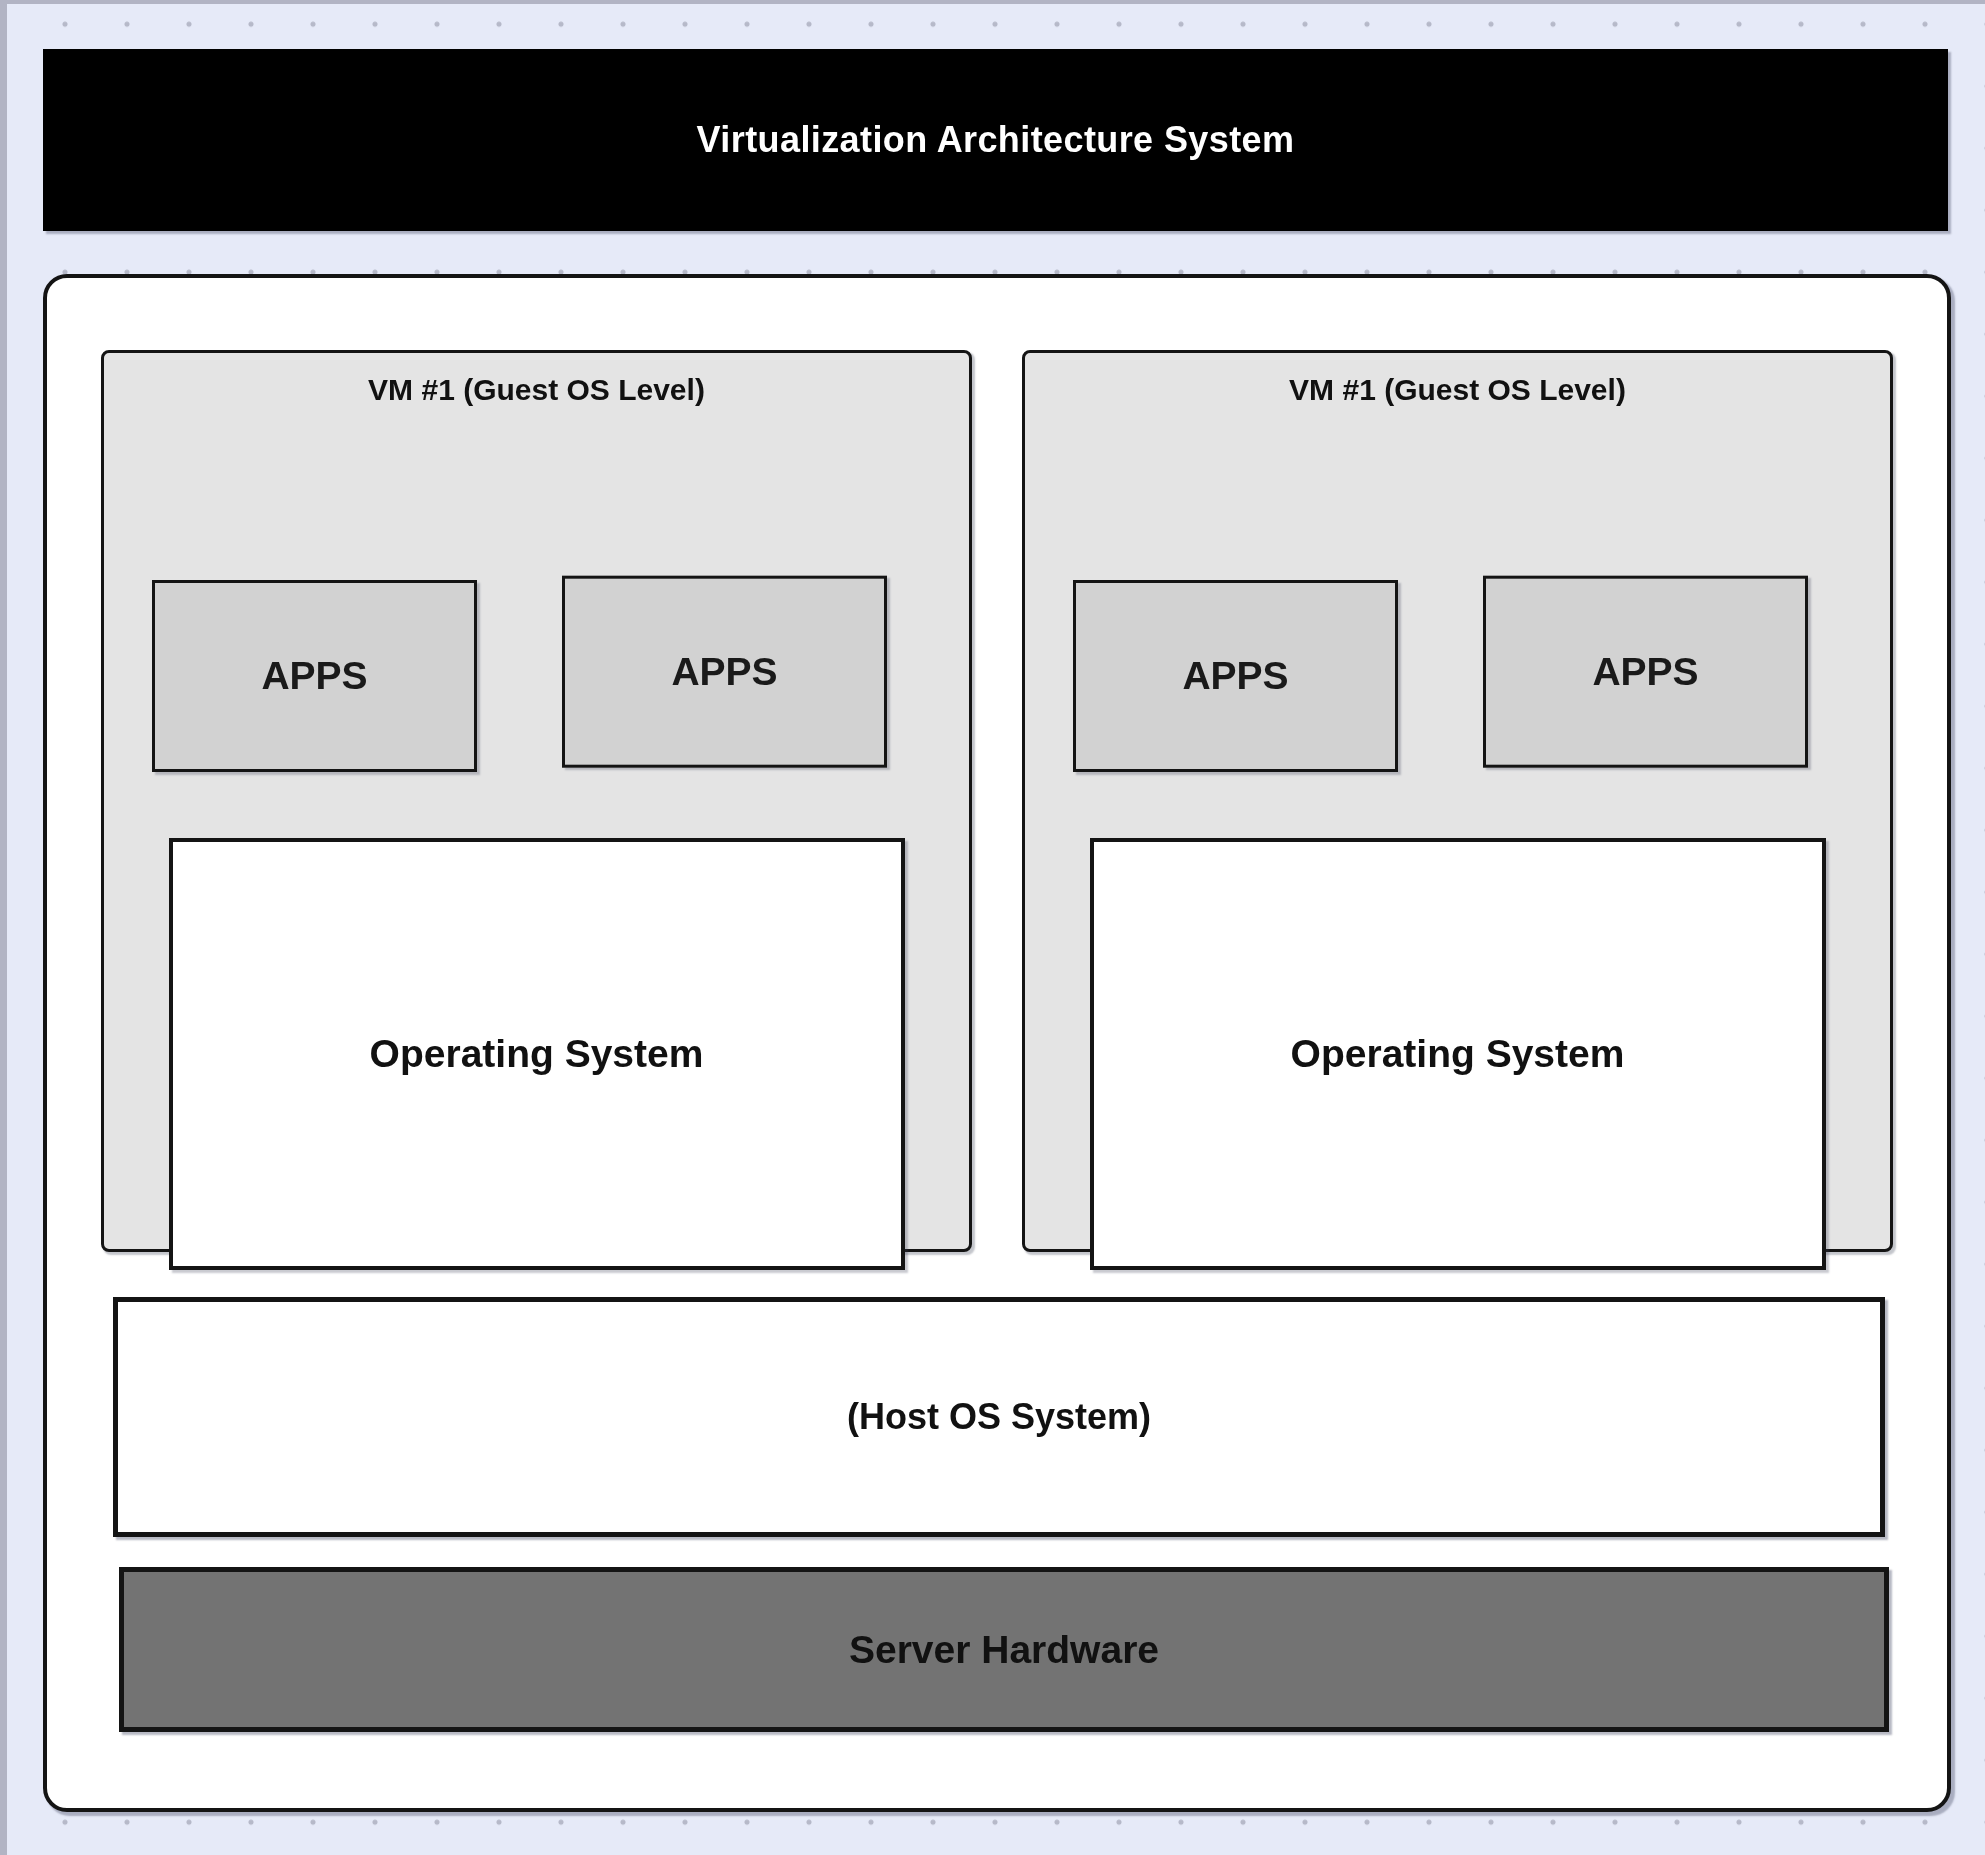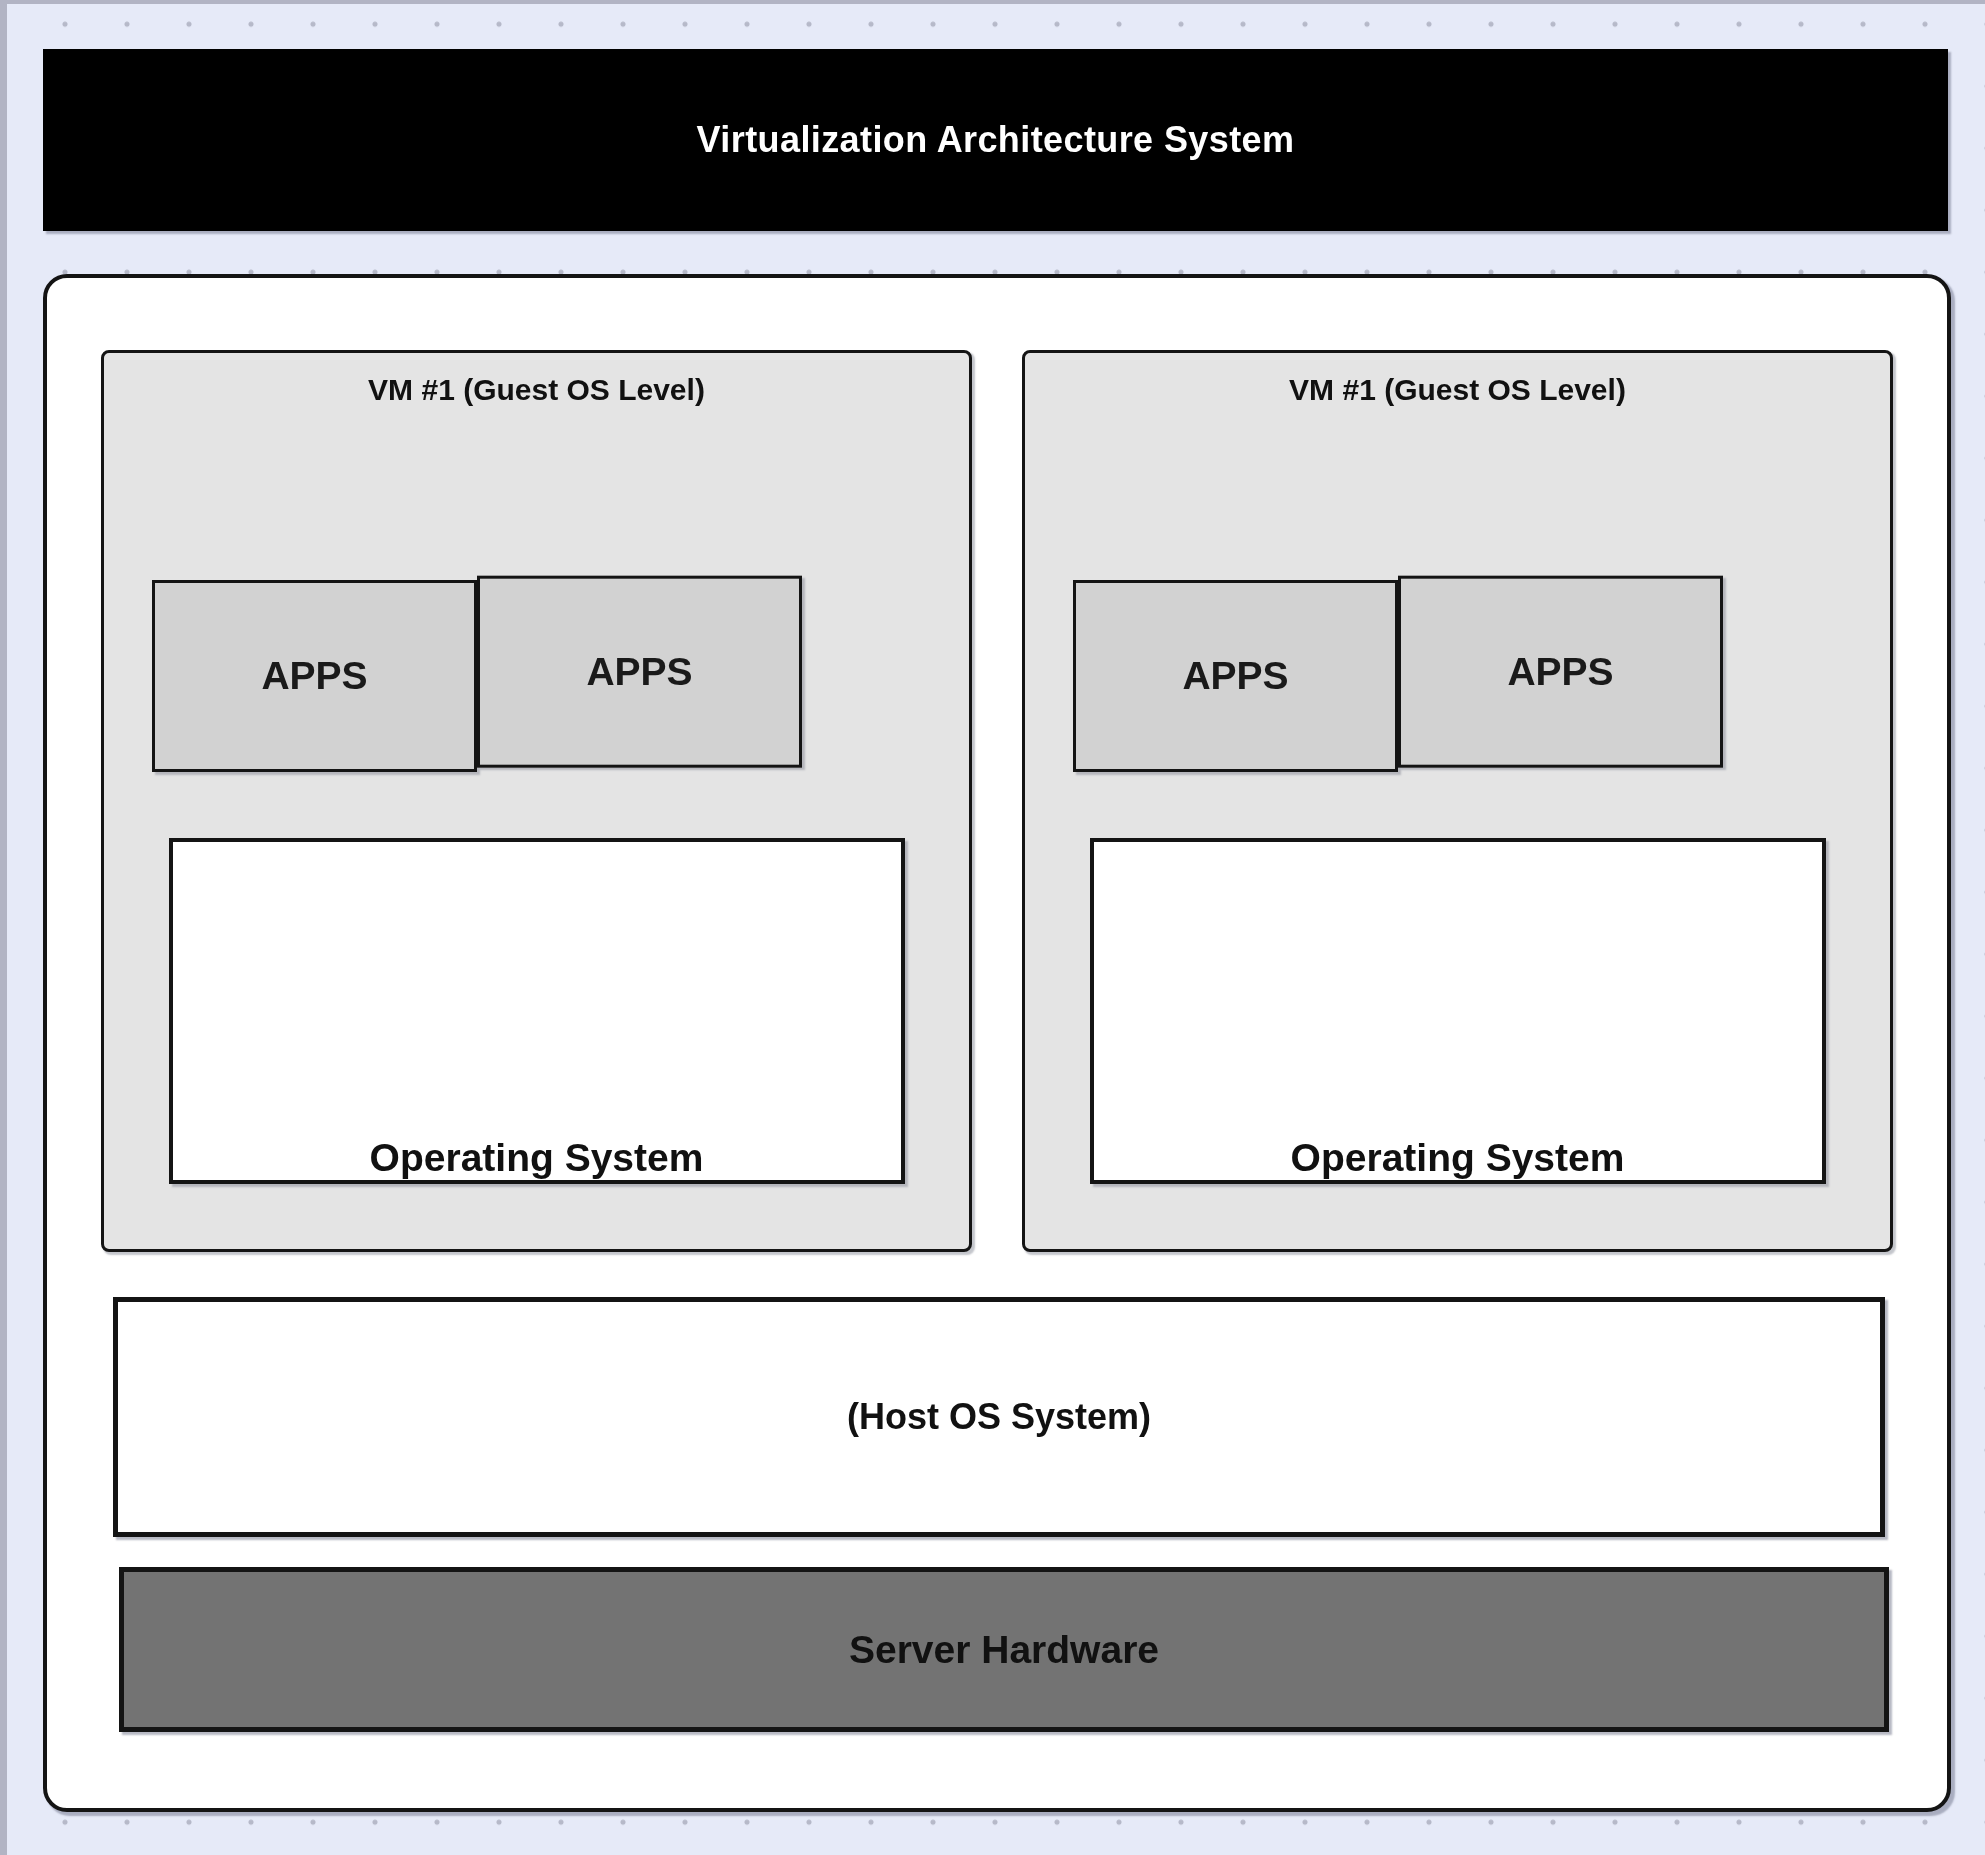--- a/index.html
+++ b/index.html
@@ -44,40 +44,40 @@
   .vm1 { left:54px; }
   .vm2 { left:975px; width:871px; }
 
   .vm-label {
     margin-top:20.4px; text-align:center;
     font-size:30px; font-weight:700; color:#111;
   }
 
   .apps-row {
     position:absolute; top:227px; left:48px; right:82px;
-    display:flex; justify-content:flex-start;
+    display:flex; justify-content:space-between;
   }
   .apps {
     width:325px; height:192px;
     background:#d2d2d2;
     border:3.4px solid #141414;
     box-sizing:border-box;
     display:flex; align-items:center; justify-content:center;
     font-size:39px; font-weight:700; color:#1a1a1a;
     box-shadow:2.6px 2.6px 1.7px rgba(60,65,85,0.28);
   }
   .apps-b { transform:translateY(-4.3px); }
 
   .os-box {
     position:absolute; top:485px; left:50%; transform:translateX(-50%);
-    width:736px; height:346px;
+    width:736px; height:432px;
     background:#ffffff;
     border:4.3px solid #141414;
     box-sizing:border-box;
-    display:flex; align-items:flex-end; justify-content:center;
+    display:flex; align-items:center; justify-content:center;
     font-size:39px; font-weight:700; color:#111;
     box-shadow:2.6px 2.6px 1.7px rgba(60,65,85,0.28);
   }
 
   .hypervisor {
     position:absolute; left:66px; top:1019px; width:1772px; height:240px;
     background:#ffffff;
     border:5.1px solid #141414;
     box-sizing:border-box;
     display:flex; flex-direction:column; align-items:center; justify-content:center;

